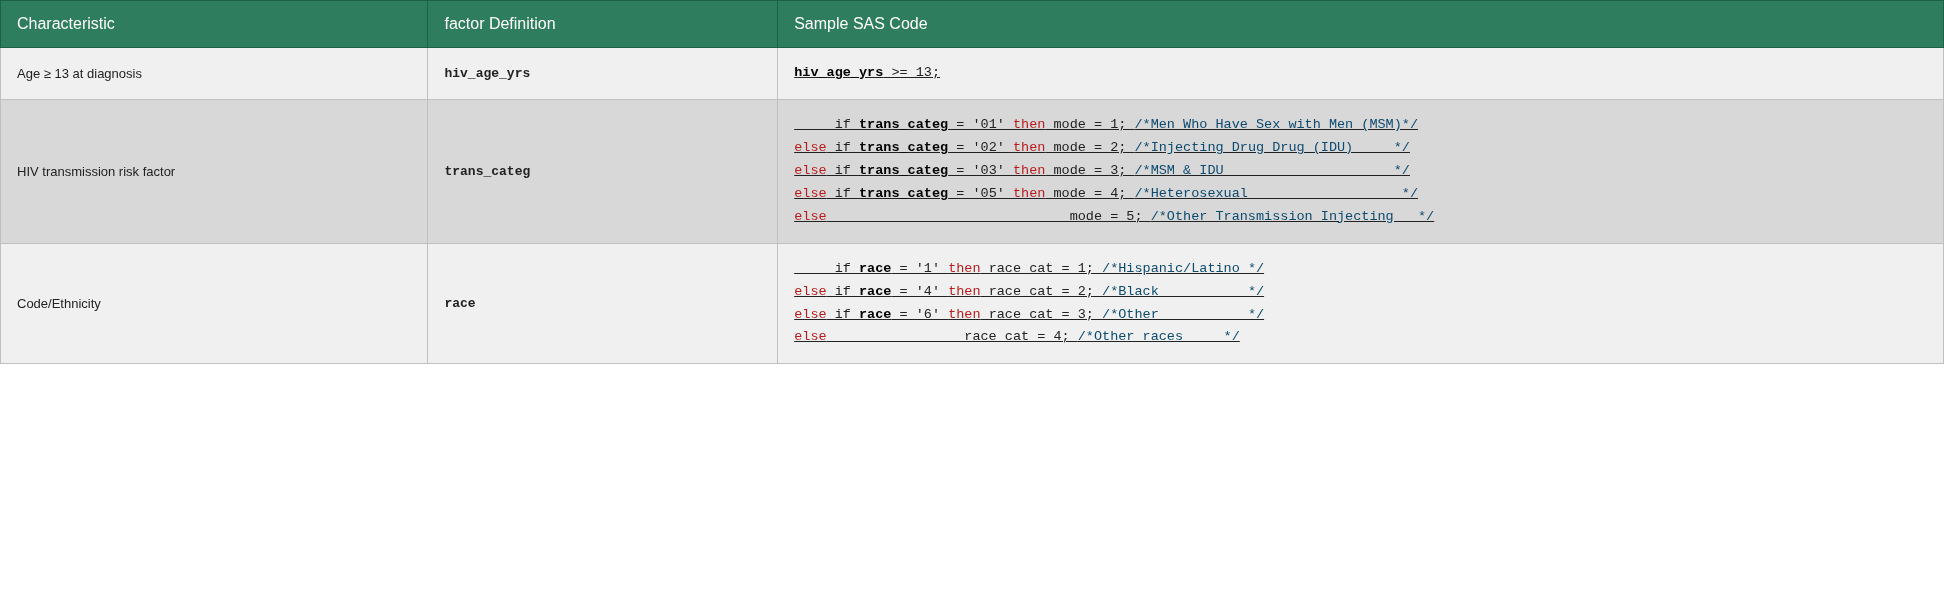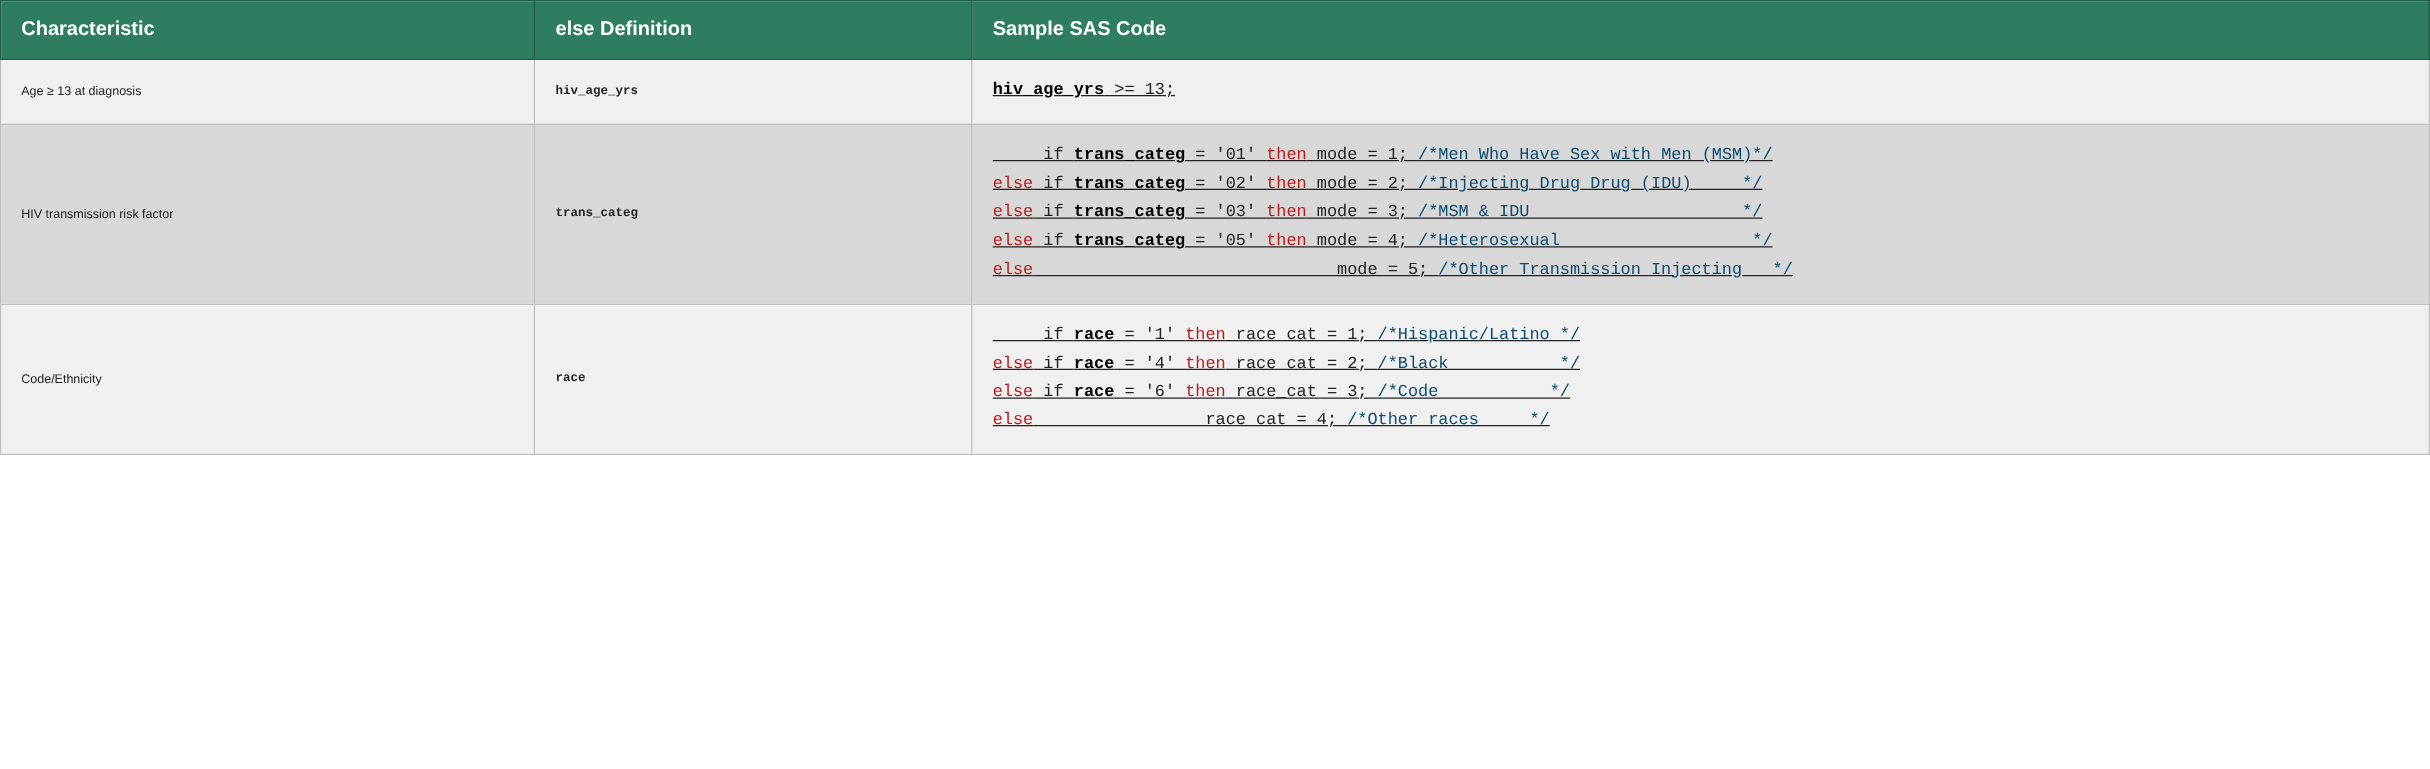--- a/index.html
+++ b/index.html
@@ -11,39 +11,39 @@
       table-layout: fixed;
     }
 
     col.col-char { width: 22%; }
     col.col-ehars { width: 18%; }
     col.col-sas { width: 60%; }
 
     thead th {
       background-color: #2e7d5e;
       color: #fff;
-      font-weight: bold;
+      font-weight: normal;
       font-size: 16px;
       padding: 14px 16px;
       text-align: left;
       border: 1px solid #1e6048;
     }
 
     tbody tr:nth-child(odd) {
       background-color: #f0f0f0;
     }
     tbody tr:nth-child(even) {
       background-color: #d8d8d8;
     }
 
     tbody td {
       padding: 14px 16px;
       vertical-align: middle;
       border: 1px solid #c0c0c0;
-      font-size: 10px;
+      font-size: 13px;
       color: #222;
     }
 
     tbody td.char-col {
       vertical-align: middle;
     }
 
     tbody td.ehars-col {
       font-weight: bold;
       font-family: 'Courier New', monospace;
@@ -68,21 +68,21 @@
 
 <table>
   <colgroup>
     <col class="col-char">
     <col class="col-ehars">
     <col class="col-sas">
   </colgroup>
   <thead>
     <tr>
       <th>Characteristic</th>
-      <th>else Definition</th>
+      <th>factor Definition</th>
       <th>Sample SAS Code</th>
     </tr>
   </thead>
   <tbody id="table-body">
   <tr>
         <td class="char-col">Age ≥ 13 at diagnosis</td>
         <td class="ehars-col">hiv_age_yrs</td>
         <td class="sas-col"><span class="kw-bold">hiv_age_yrs</span> &gt;= 13;</td>
       </tr>
       <tr>
@@ -92,17 +92,17 @@
 <span class="kw-blue">else</span> if <span class="kw-bold">trans_categ</span> = '02' <span class="kw-blue">then</span> mode = 2; <span class="comment">/*Injecting Drug Drug (IDU)     */</span>
 <span class="kw-blue">else</span> if <span class="kw-bold">trans_categ</span> = '03' <span class="kw-blue">then</span> mode = 3; <span class="comment">/*MSM &amp; IDU                     */</span>
 <span class="kw-blue">else</span> if <span class="kw-bold">trans_categ</span> = '05' <span class="kw-blue">then</span> mode = 4; <span class="comment">/*Heterosexual                   */</span>
 <span class="kw-blue">else</span>                              mode = 5; <span class="comment">/*Other Transmission Injecting   */</span></td>
       </tr>
       <tr>
         <td class="char-col">Code/Ethnicity</td>
         <td class="ehars-col">race</td>
         <td class="sas-col">     if <span class="kw-bold">race</span> = '1' <span class="kw-blue">then</span> race_cat = 1; <span class="comment">/*Hispanic/Latino */</span>
 <span class="kw-blue">else</span> if <span class="kw-bold">race</span> = '4' <span class="kw-blue">then</span> race_cat = 2; <span class="comment">/*Black           */</span>
-<span class="kw-blue">else</span> if <span class="kw-bold">race</span> = '6' <span class="kw-blue">then</span> race_cat = 3; <span class="comment">/*Code           */</span>
+<span class="kw-blue">else</span> if <span class="kw-bold">race</span> = '6' <span class="kw-blue">then</span> race_cat = 3; <span class="comment">/*Other           */</span>
 <span class="kw-blue">else</span>                 race_cat = 4; <span class="comment">/*Other races     */</span></td>
       </tr>
     </tbody>
 </table>
 
 </body></html>

